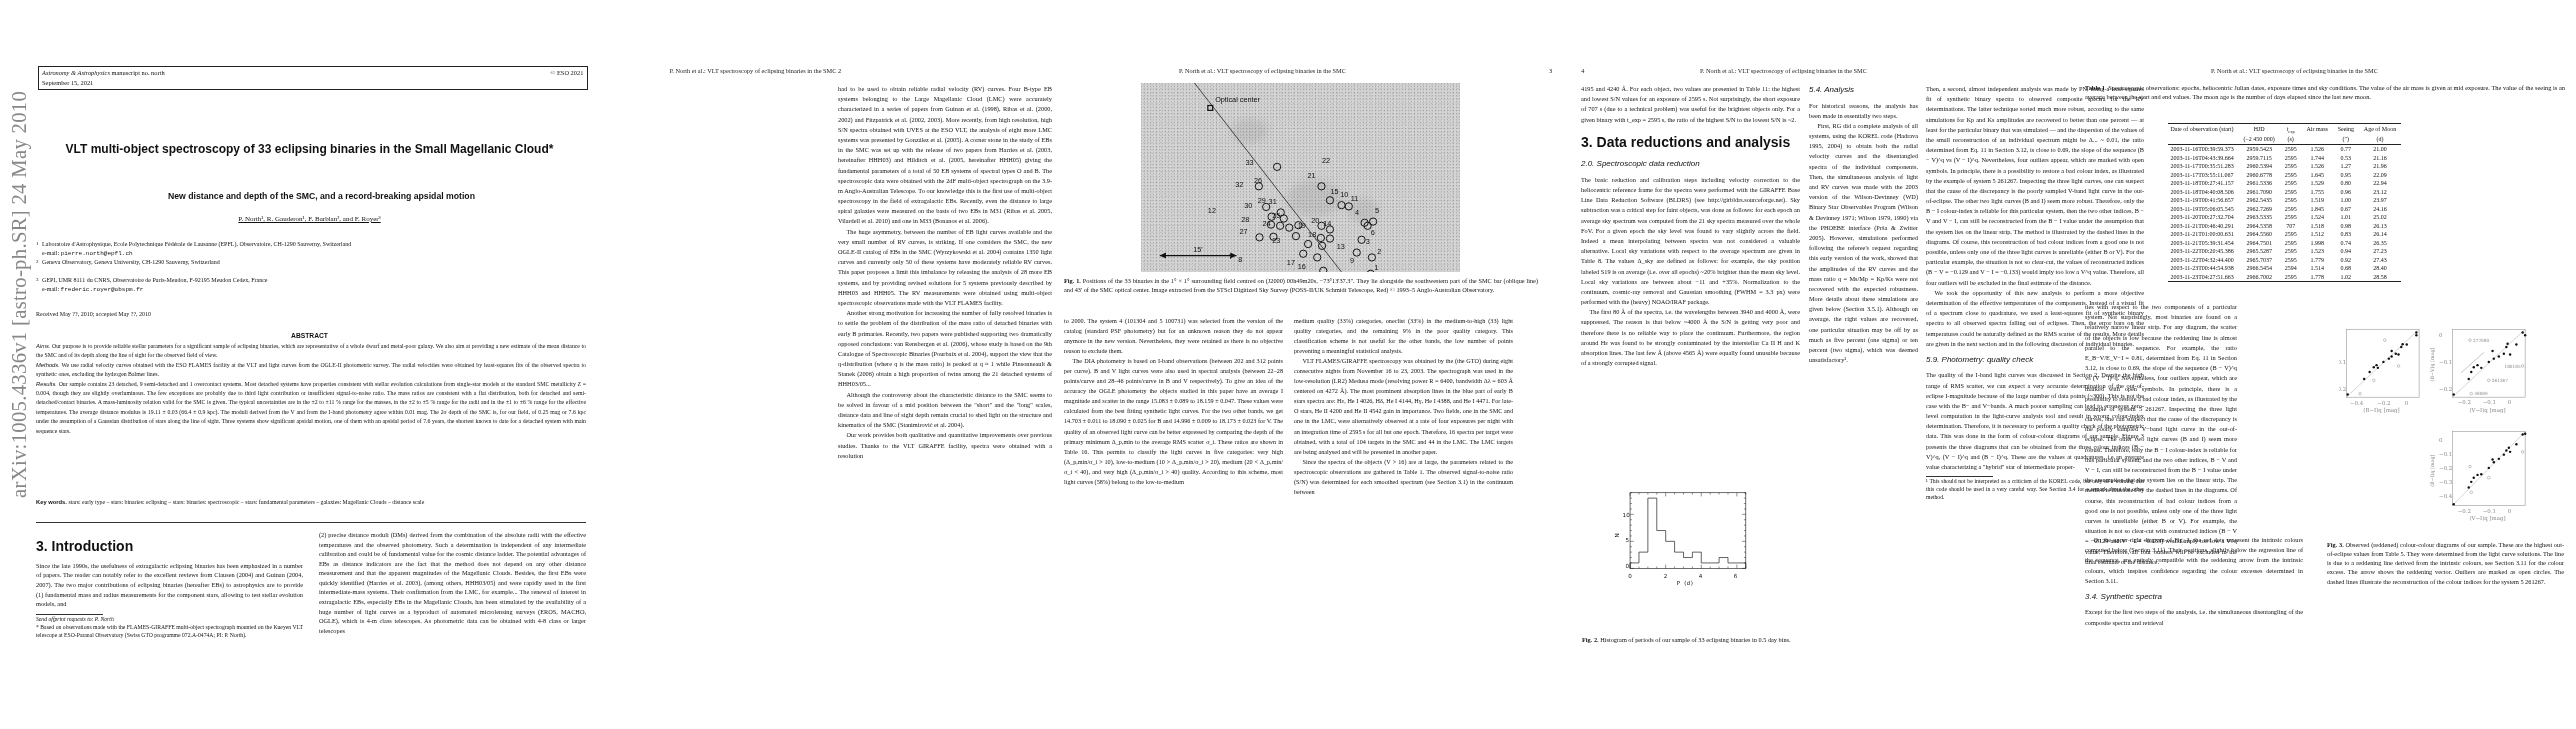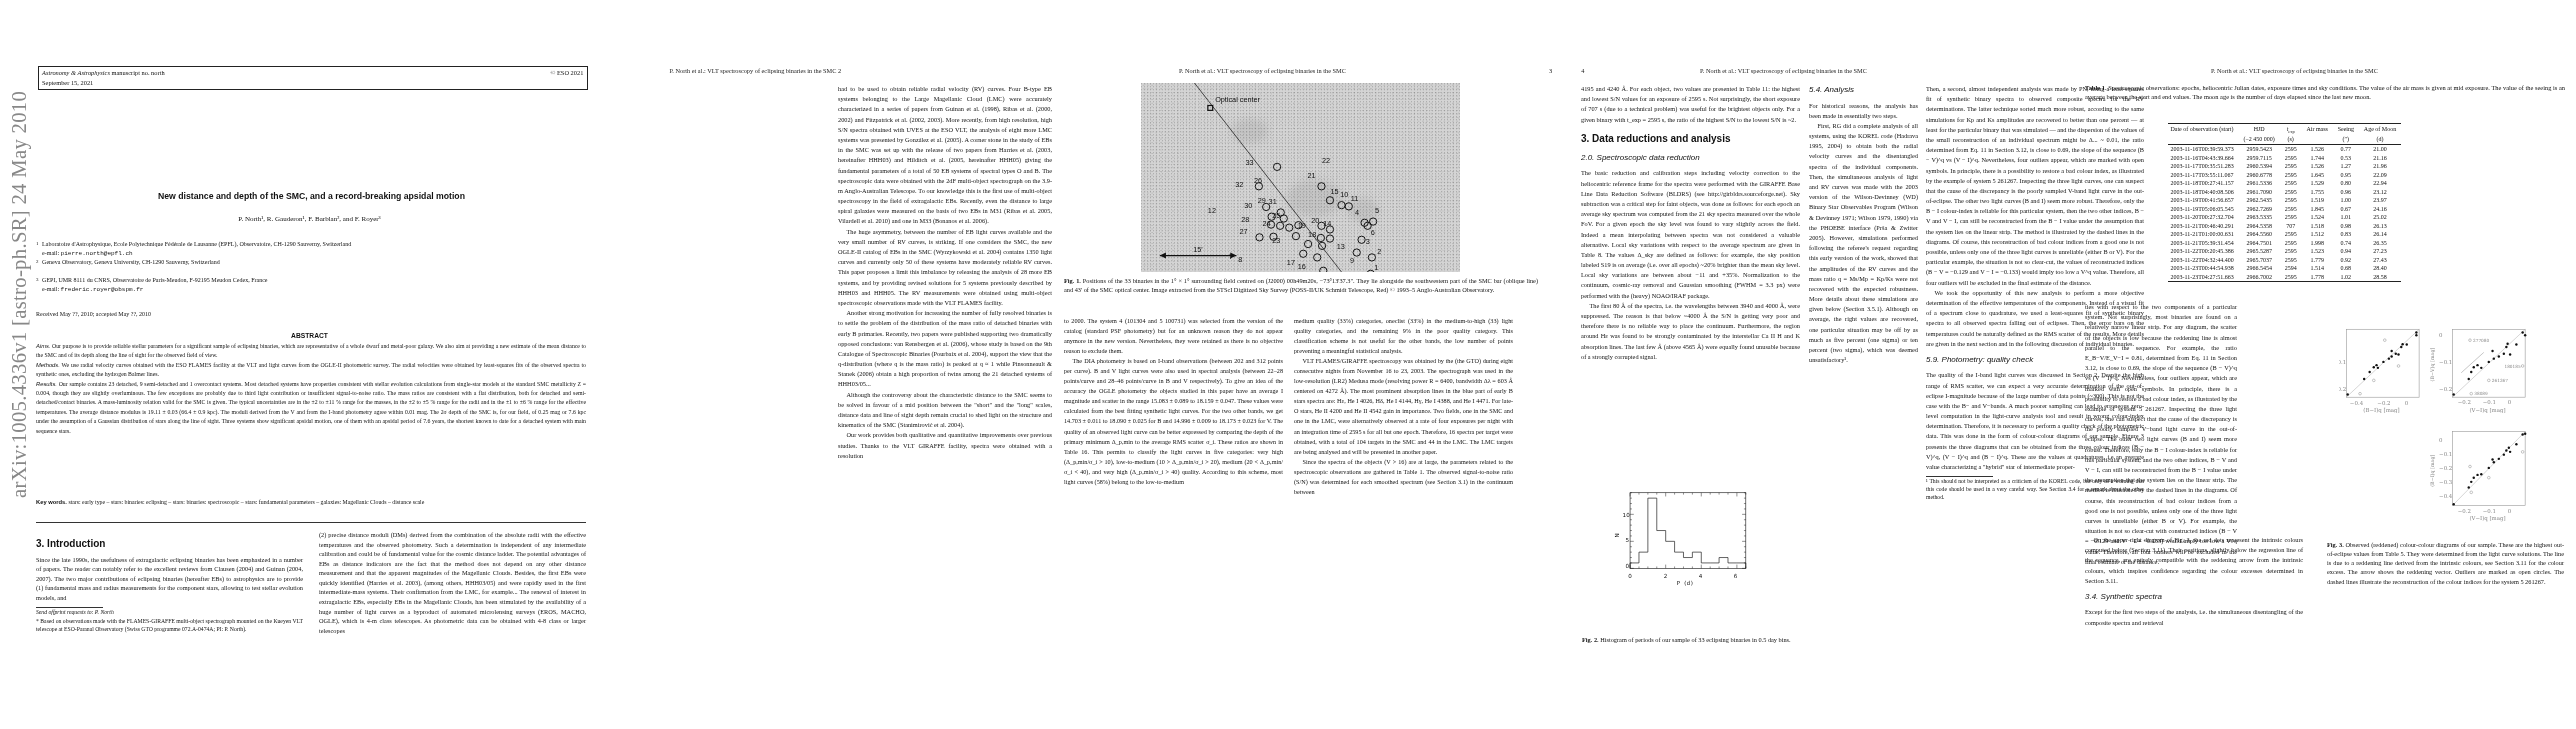--- a/index.html
+++ b/index.html
@@ -4,21 +4,21 @@
 <style>
   * { box-sizing: border-box; margin: 0; padding: 0; }
   html, body { width: 2576px; height: 729px; background: #ffffff; overflow: hidden; }
   body { font-family: "Liberation Serif", serif; color: #111; position: relative; font-size: 6.8px; line-height: 1.52; }
   .page { position: absolute; top: 0; height: 729px; }
   .runhead { position: absolute; top: 17px; font-size: 6.3px; color: #222; white-space: nowrap; }
   .pnum { position: absolute; top: 17px; font-size: 6.3px; }
   .col { position: absolute; text-align: justify; hyphens: auto; }
   .col p { margin: 0 0 0 0; text-indent: 8.5px; }
   .col p.noind { text-indent: 0; }
-  .sec { font-family: "Liberation Sans", sans-serif; font-weight: bold; font-size: 10px; margin: 6px 0 3.6px; }
+  .sec { font-family: "Liberation Sans", sans-serif; font-weight: bold; font-size: 14px; margin: 6px 0 3.6px; }
   .subsec { font-family: "Liberation Sans", sans-serif; font-style: italic; font-size: 8px; margin: 4.9px 0 3.6px; }
   .caption { font-size: 6.3px; line-height: 1.45; text-align: justify; }
   .caption b { font-weight: bold; }
   .mono { font-family: "Liberation Mono", monospace; }
   .footnote { font-size: 5.7px; line-height: 1.45; }
   .sidebar-arxiv { position: absolute; left: 3.6px; top: 498px; transform-origin: left top; transform: rotate(-90deg); font-size: 20.7px; color: #888; white-space: nowrap; font-family: "Liberation Serif", serif; letter-spacing: 0.3px; }
   .title { position: absolute; left: 36px; top: 141px; width: 279px; text-align: center; font-family: "Liberation Sans", sans-serif; font-weight: bold; font-size: 12px; line-height: 1.4; }
   .subtitle { position: absolute; left: 36px; top: 190px; width: 279px; text-align: center; font-family: "Liberation Sans", sans-serif; font-weight: bold; font-size: 8.7px; }
   .authors { position: absolute; left: 36px; top: 214px; width: 279px; text-align: center; font-size: 7px; }
   .affil { position: absolute; left: 36px; top: 240px; width: 279px; font-size: 6px; line-height: 1.5; }
@@ -59,22 +59,25 @@
 
 <div class="page" style="left:0;width:322px;">
   <div class="sidebar-arxiv">arXiv:1005.4336v1  [astro-ph.SR]  24 May 2010</div>
 
   <div style="position:absolute;left:38px;top:66px;width:550px;height:24px;border:0.6px solid #222;padding:1.2px 3px;font-size:6.4px;line-height:1.5;">
     <div><i>Astronomy &amp; Astrophysics</i><span> manuscript no. north</span></div>
     <div>September 15, 2021</div>
     <div style="position:absolute;right:3.6px;top:1.2px;">© ESO 2021</div>
   </div>
 
-  <div class="subtitle" style="left:38px;width:547px;">New distance and depth of the SMC, and a record-breaking apsidal motion</div>
-  <div class="authors" style="left:36px;width:547px;">P. North¹, R. Gauderon¹, F. Barblan², and F. Royer³</div>
+  <div class="title" style="left:36px;width:547px;">
+    <span>VLT multi-object spectroscopy of 33 eclipsing binaries in the Small Magellanic Cloud*</span>
+  </div>
+  <div class="subtitle" style="left:48px;width:547px;">New distance and depth of the SMC, and a record-breaking apsidal motion</div>
+  <div class="authors" style="left:36px;width:547px;text-decoration:underline;">P. North¹, R. Gauderon¹, F. Barblan², and F. Royer³</div>
 
   <div class="affil" style="left:36px;width:547px;">
     <div style="display:flex;gap:3.6px;">
         <sup>1</sup>
         <div><span>Laboratoire d'Astrophysique, Ecole Polytechnique Fédérale de Lausanne (EPFL), Observatoire, CH-1290 Sauverny, Switzerland</span><br><span>e-mail: </span><span class="mono">pierre.north@epfl.ch</span></div>
       </div>
     <div style="display:flex;gap:3.6px;">
         <sup>2</sup>
         <span>Geneva Observatory, Geneva University, CH-1290 Sauverny, Switzerland</span>
       </div>

